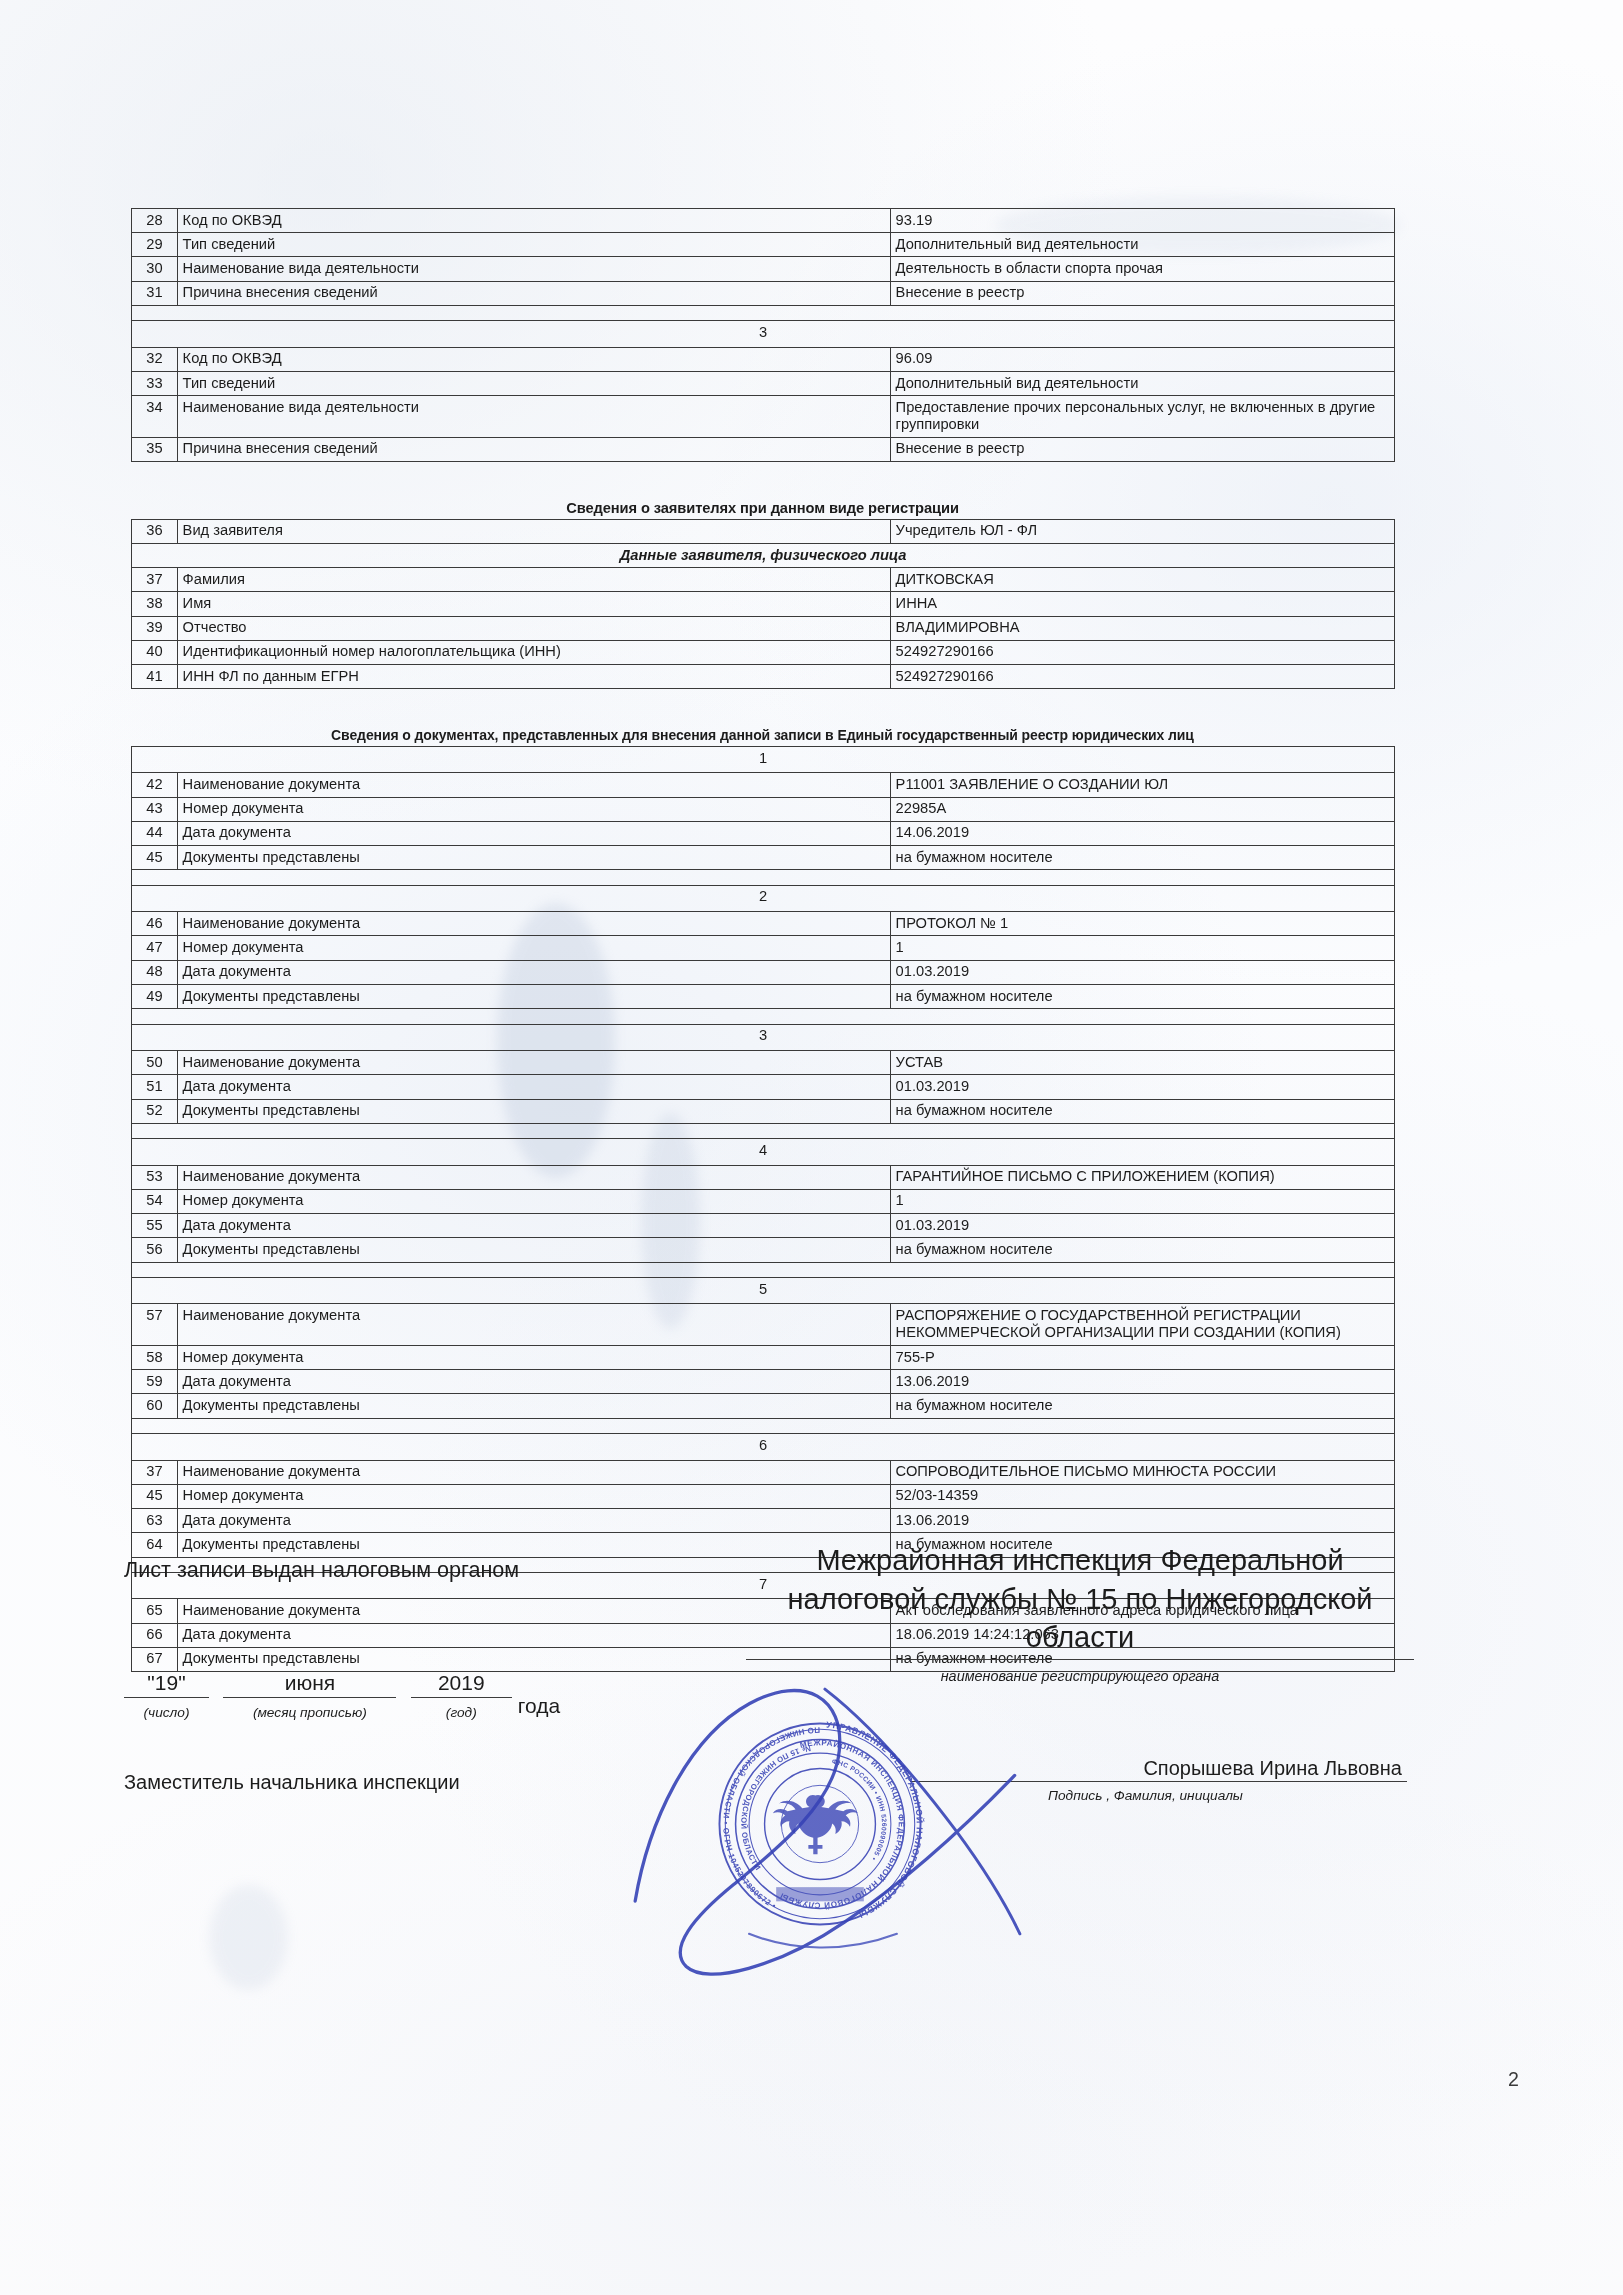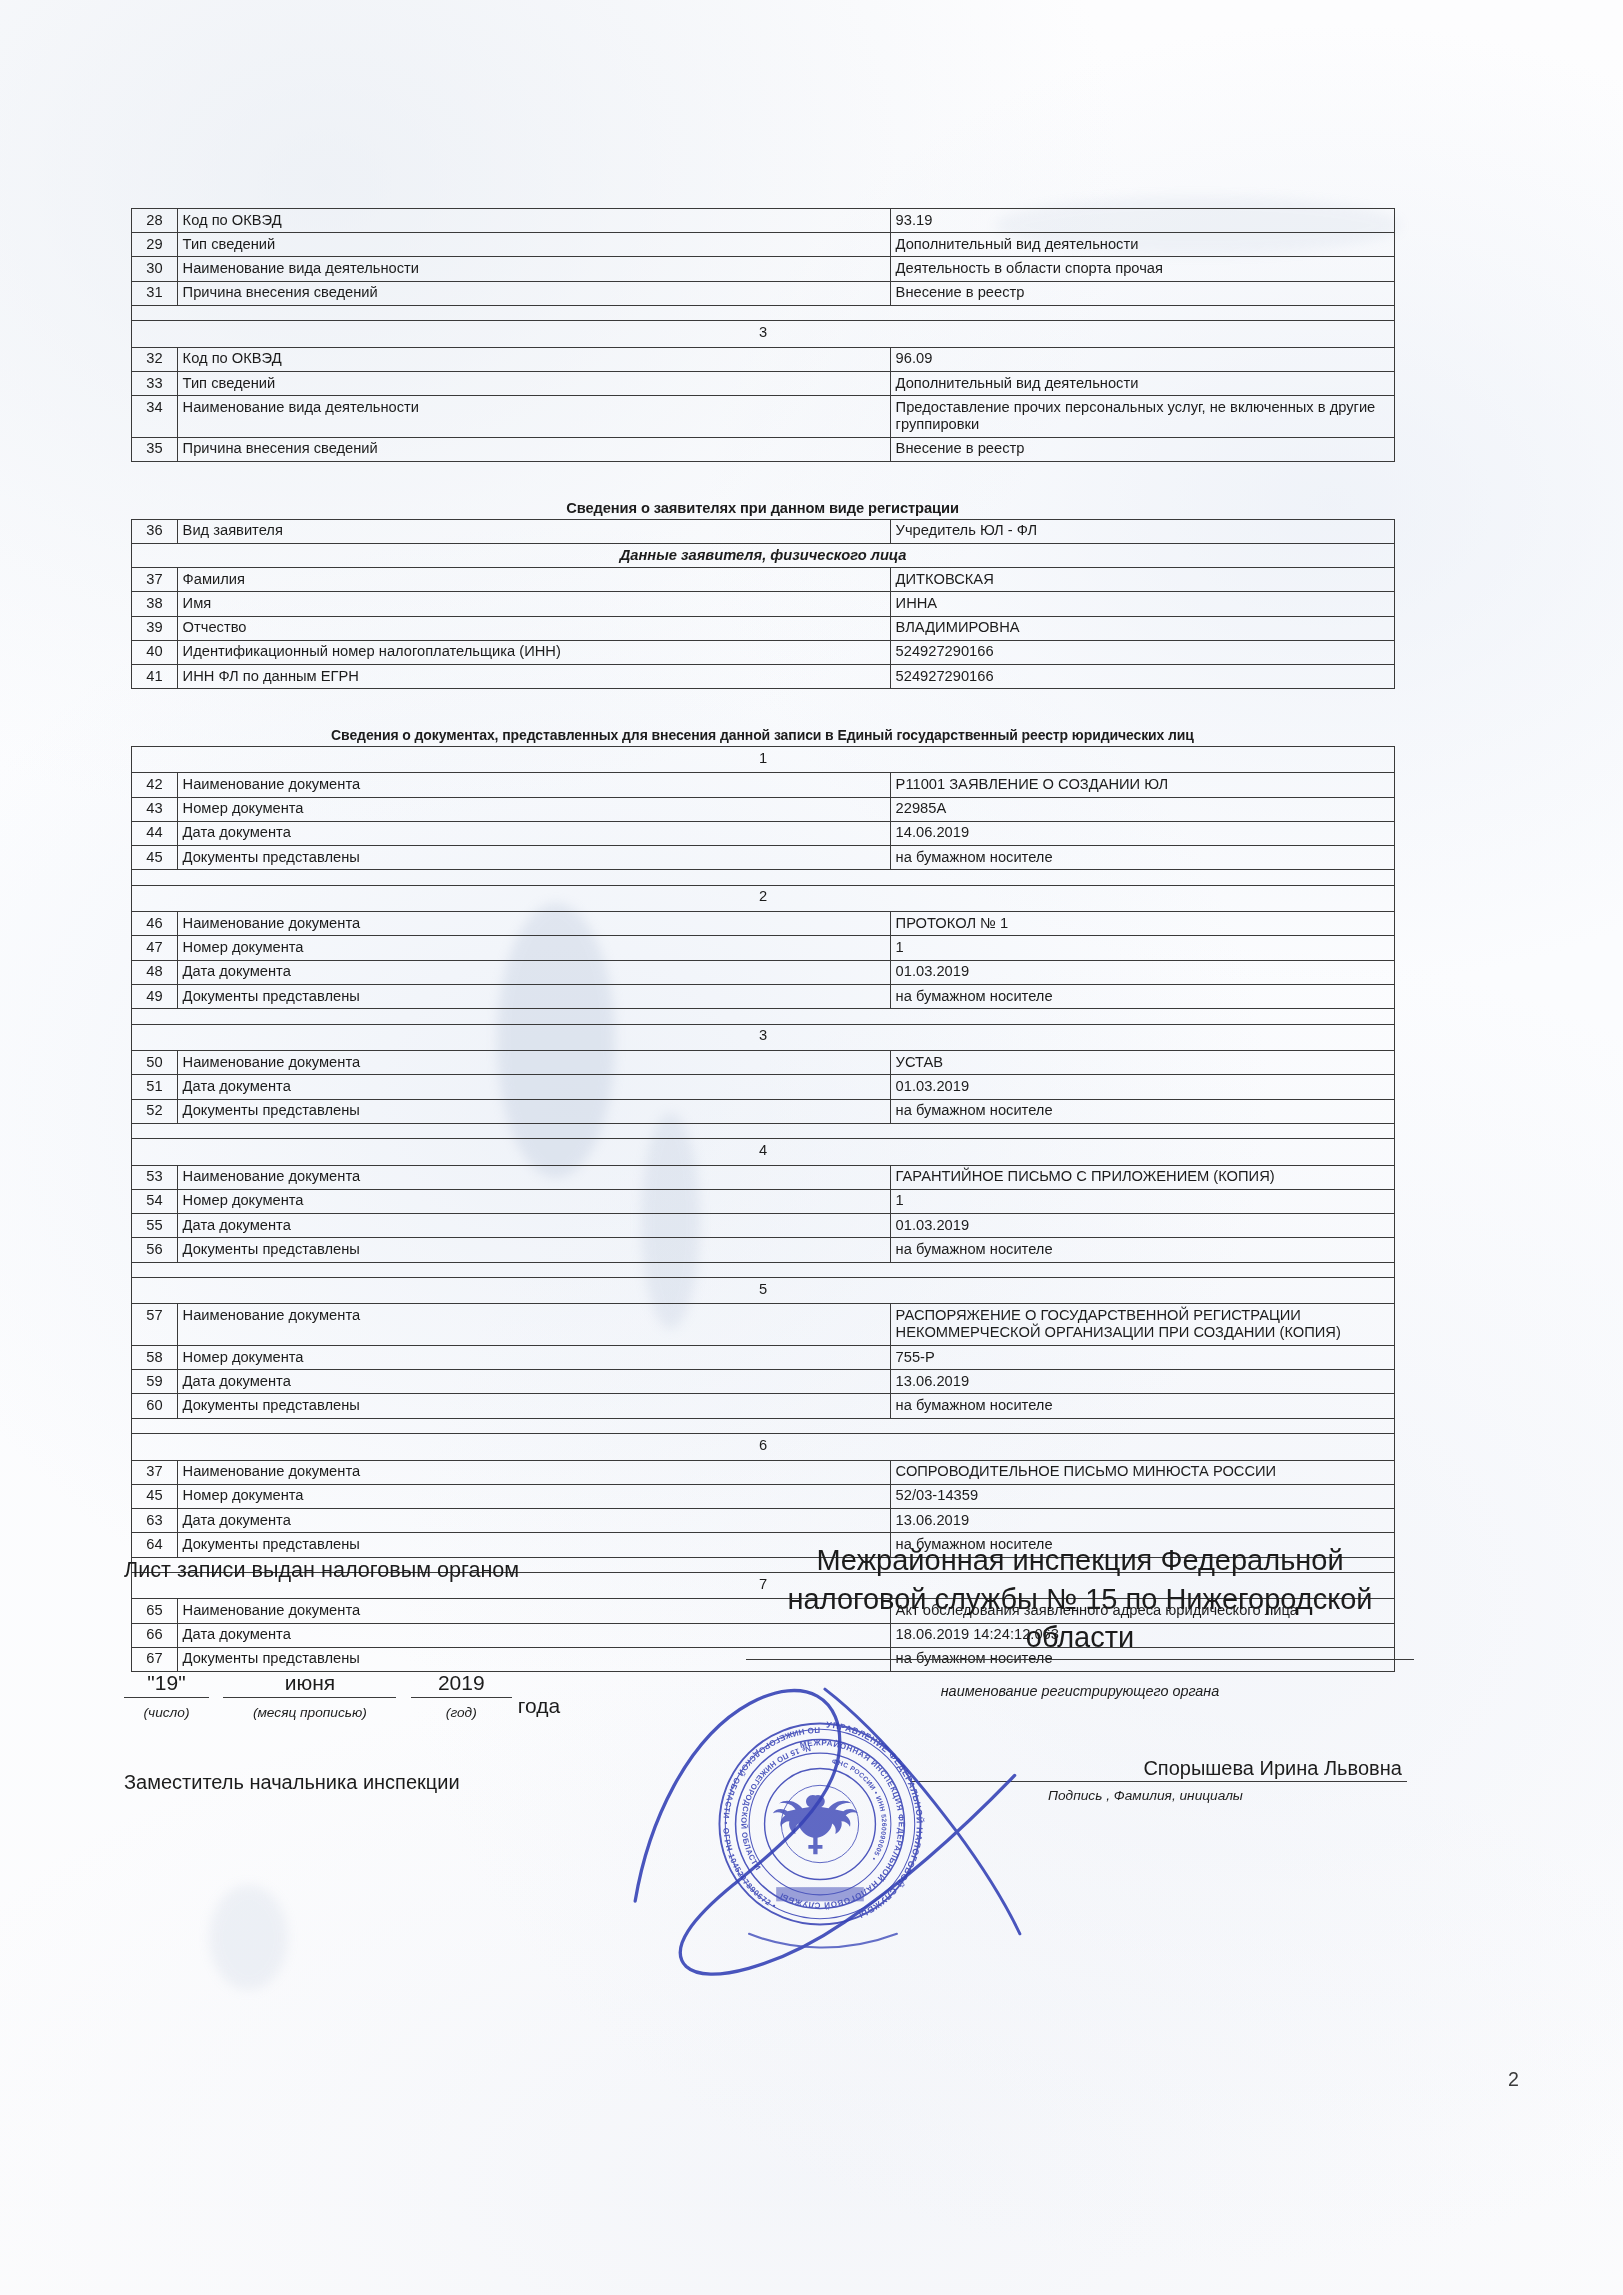--- a/index.html
+++ b/index.html
@@ -127,21 +127,21 @@
   }
   .organ-name {
     font-size: 29px;
     line-height: 1.33;
     padding: 0 6.5px 2.6px 6.5px;
     border-bottom: 1.7px solid #3c3c3c;
   }
   .organ-caption {
     font-size: 14.4px;
     font-style: italic;
-    margin-top: 23px;
+    margin-top: 8px;
   }
 
   .date-row {
     position: absolute;
     left: 124px;
     top: 130px;
     display: flex;
     align-items: flex-end;
     gap: 0;
     font-size: 21px;

